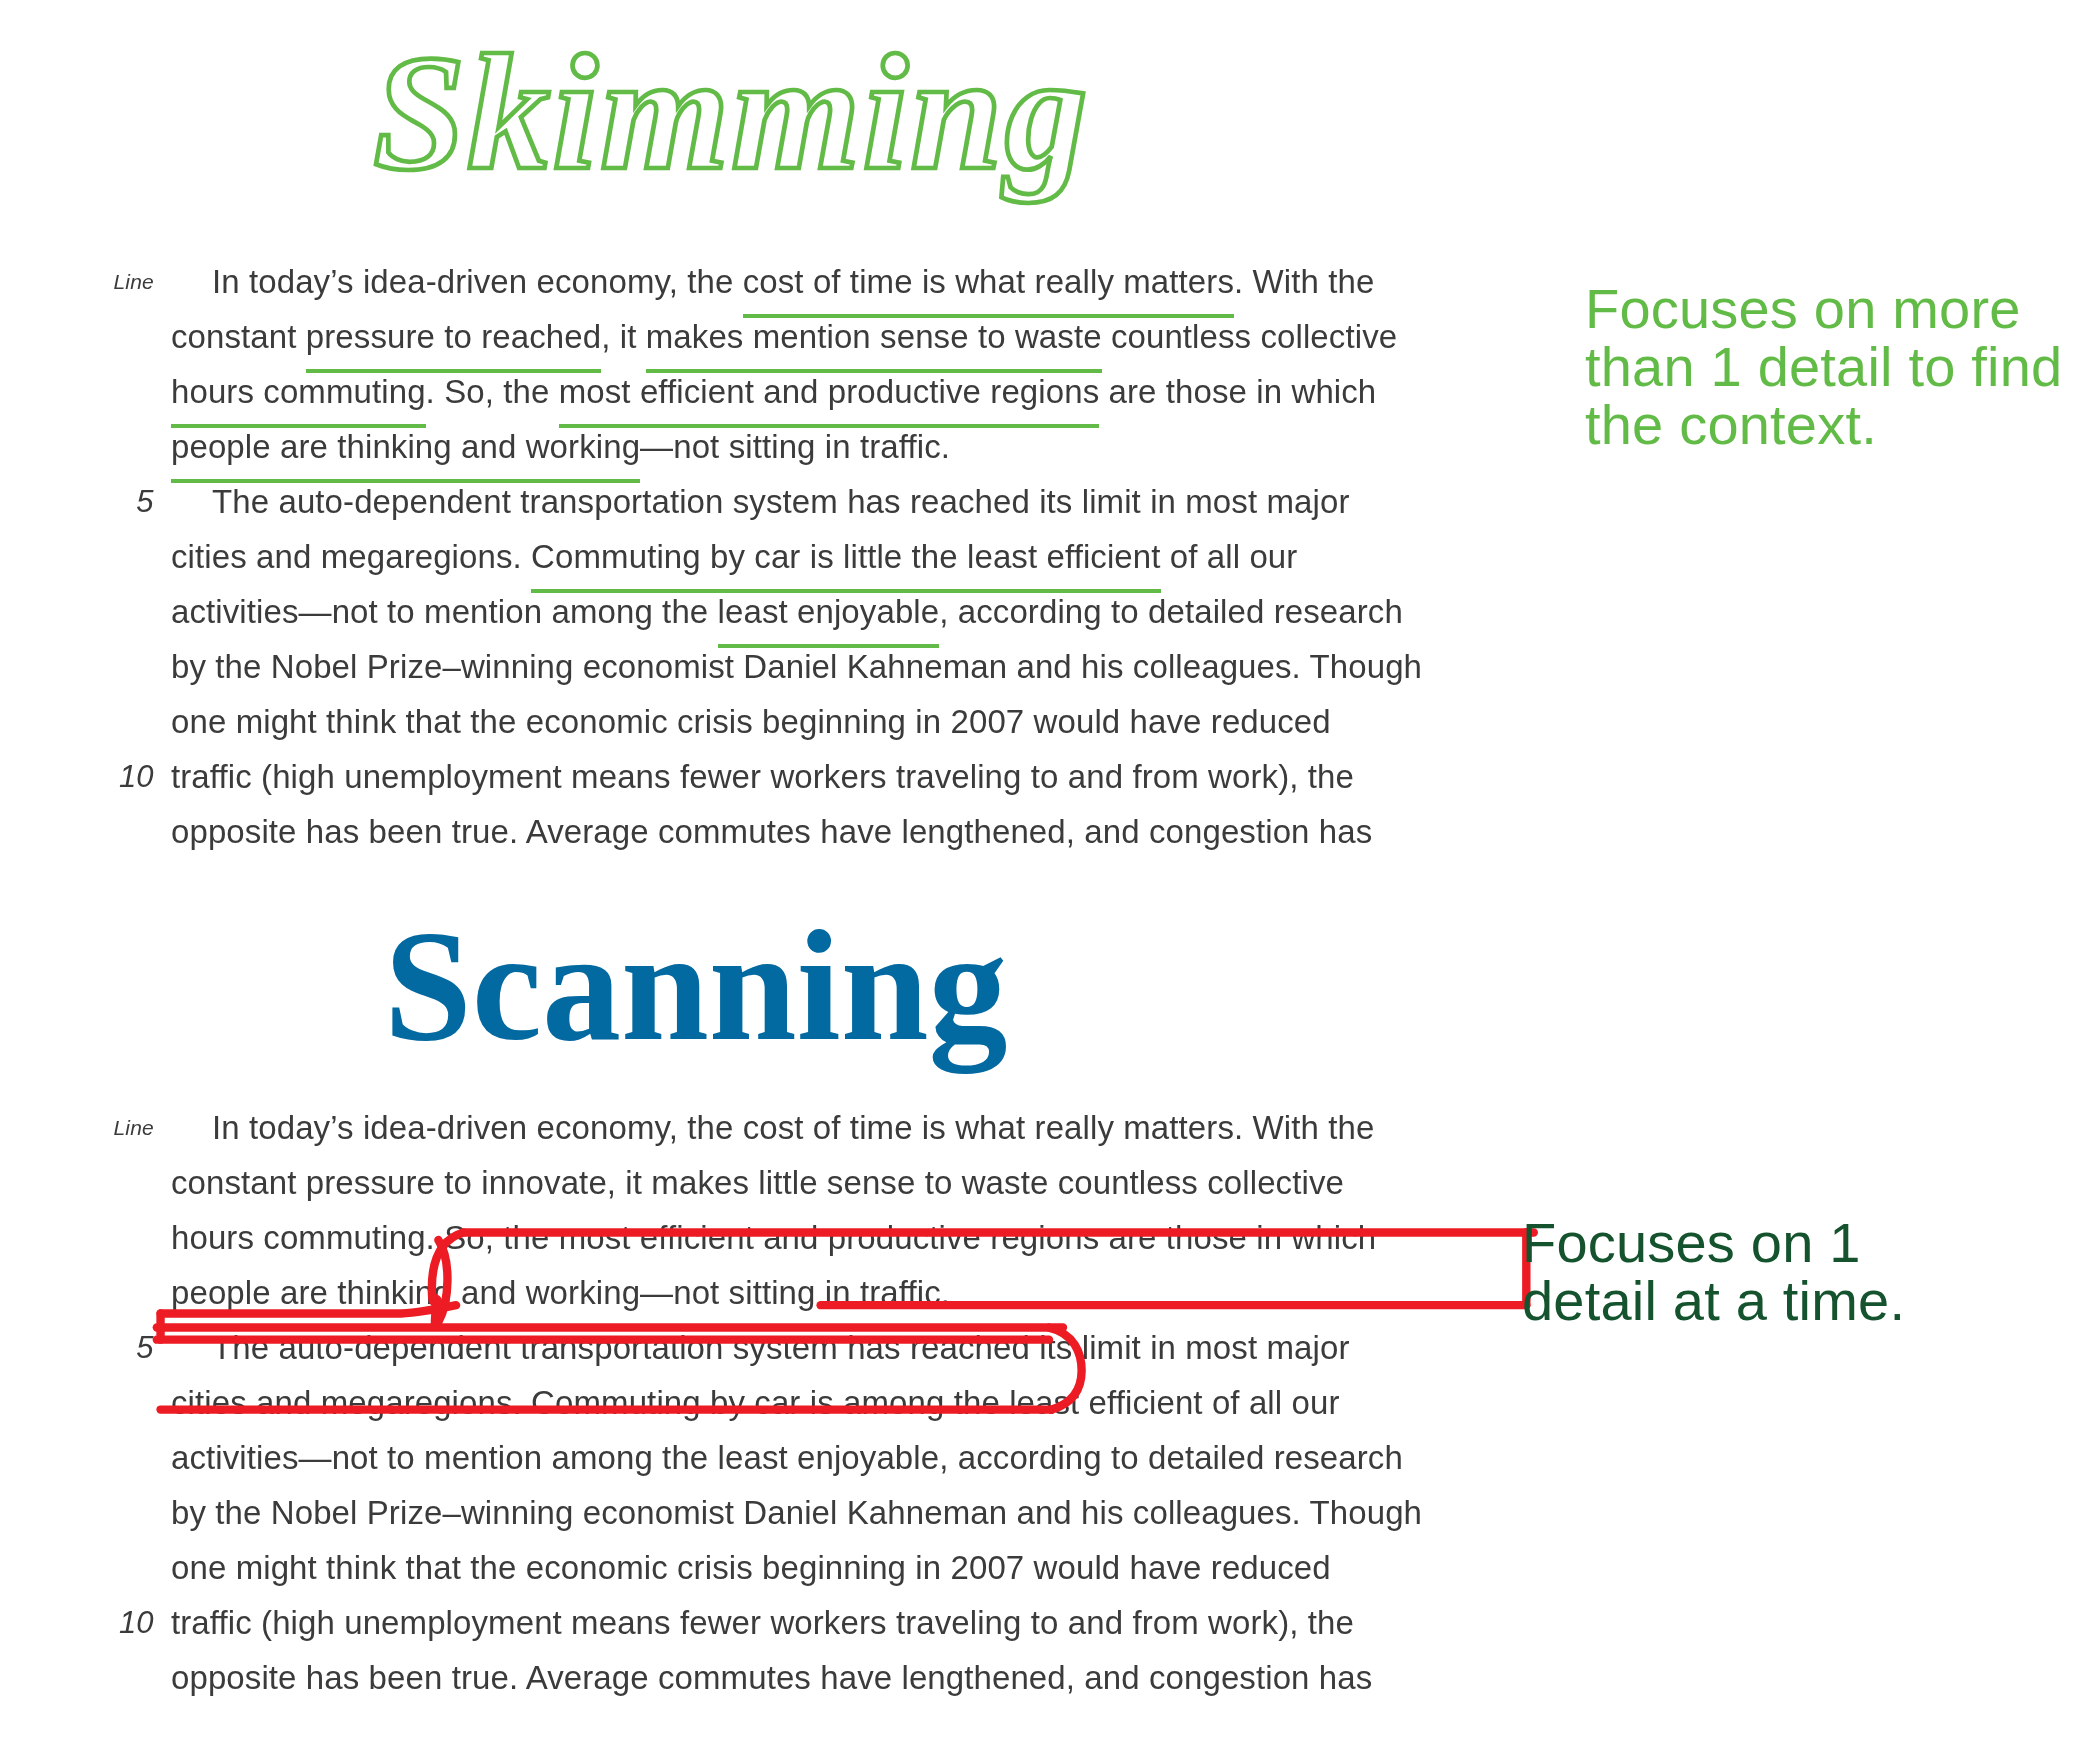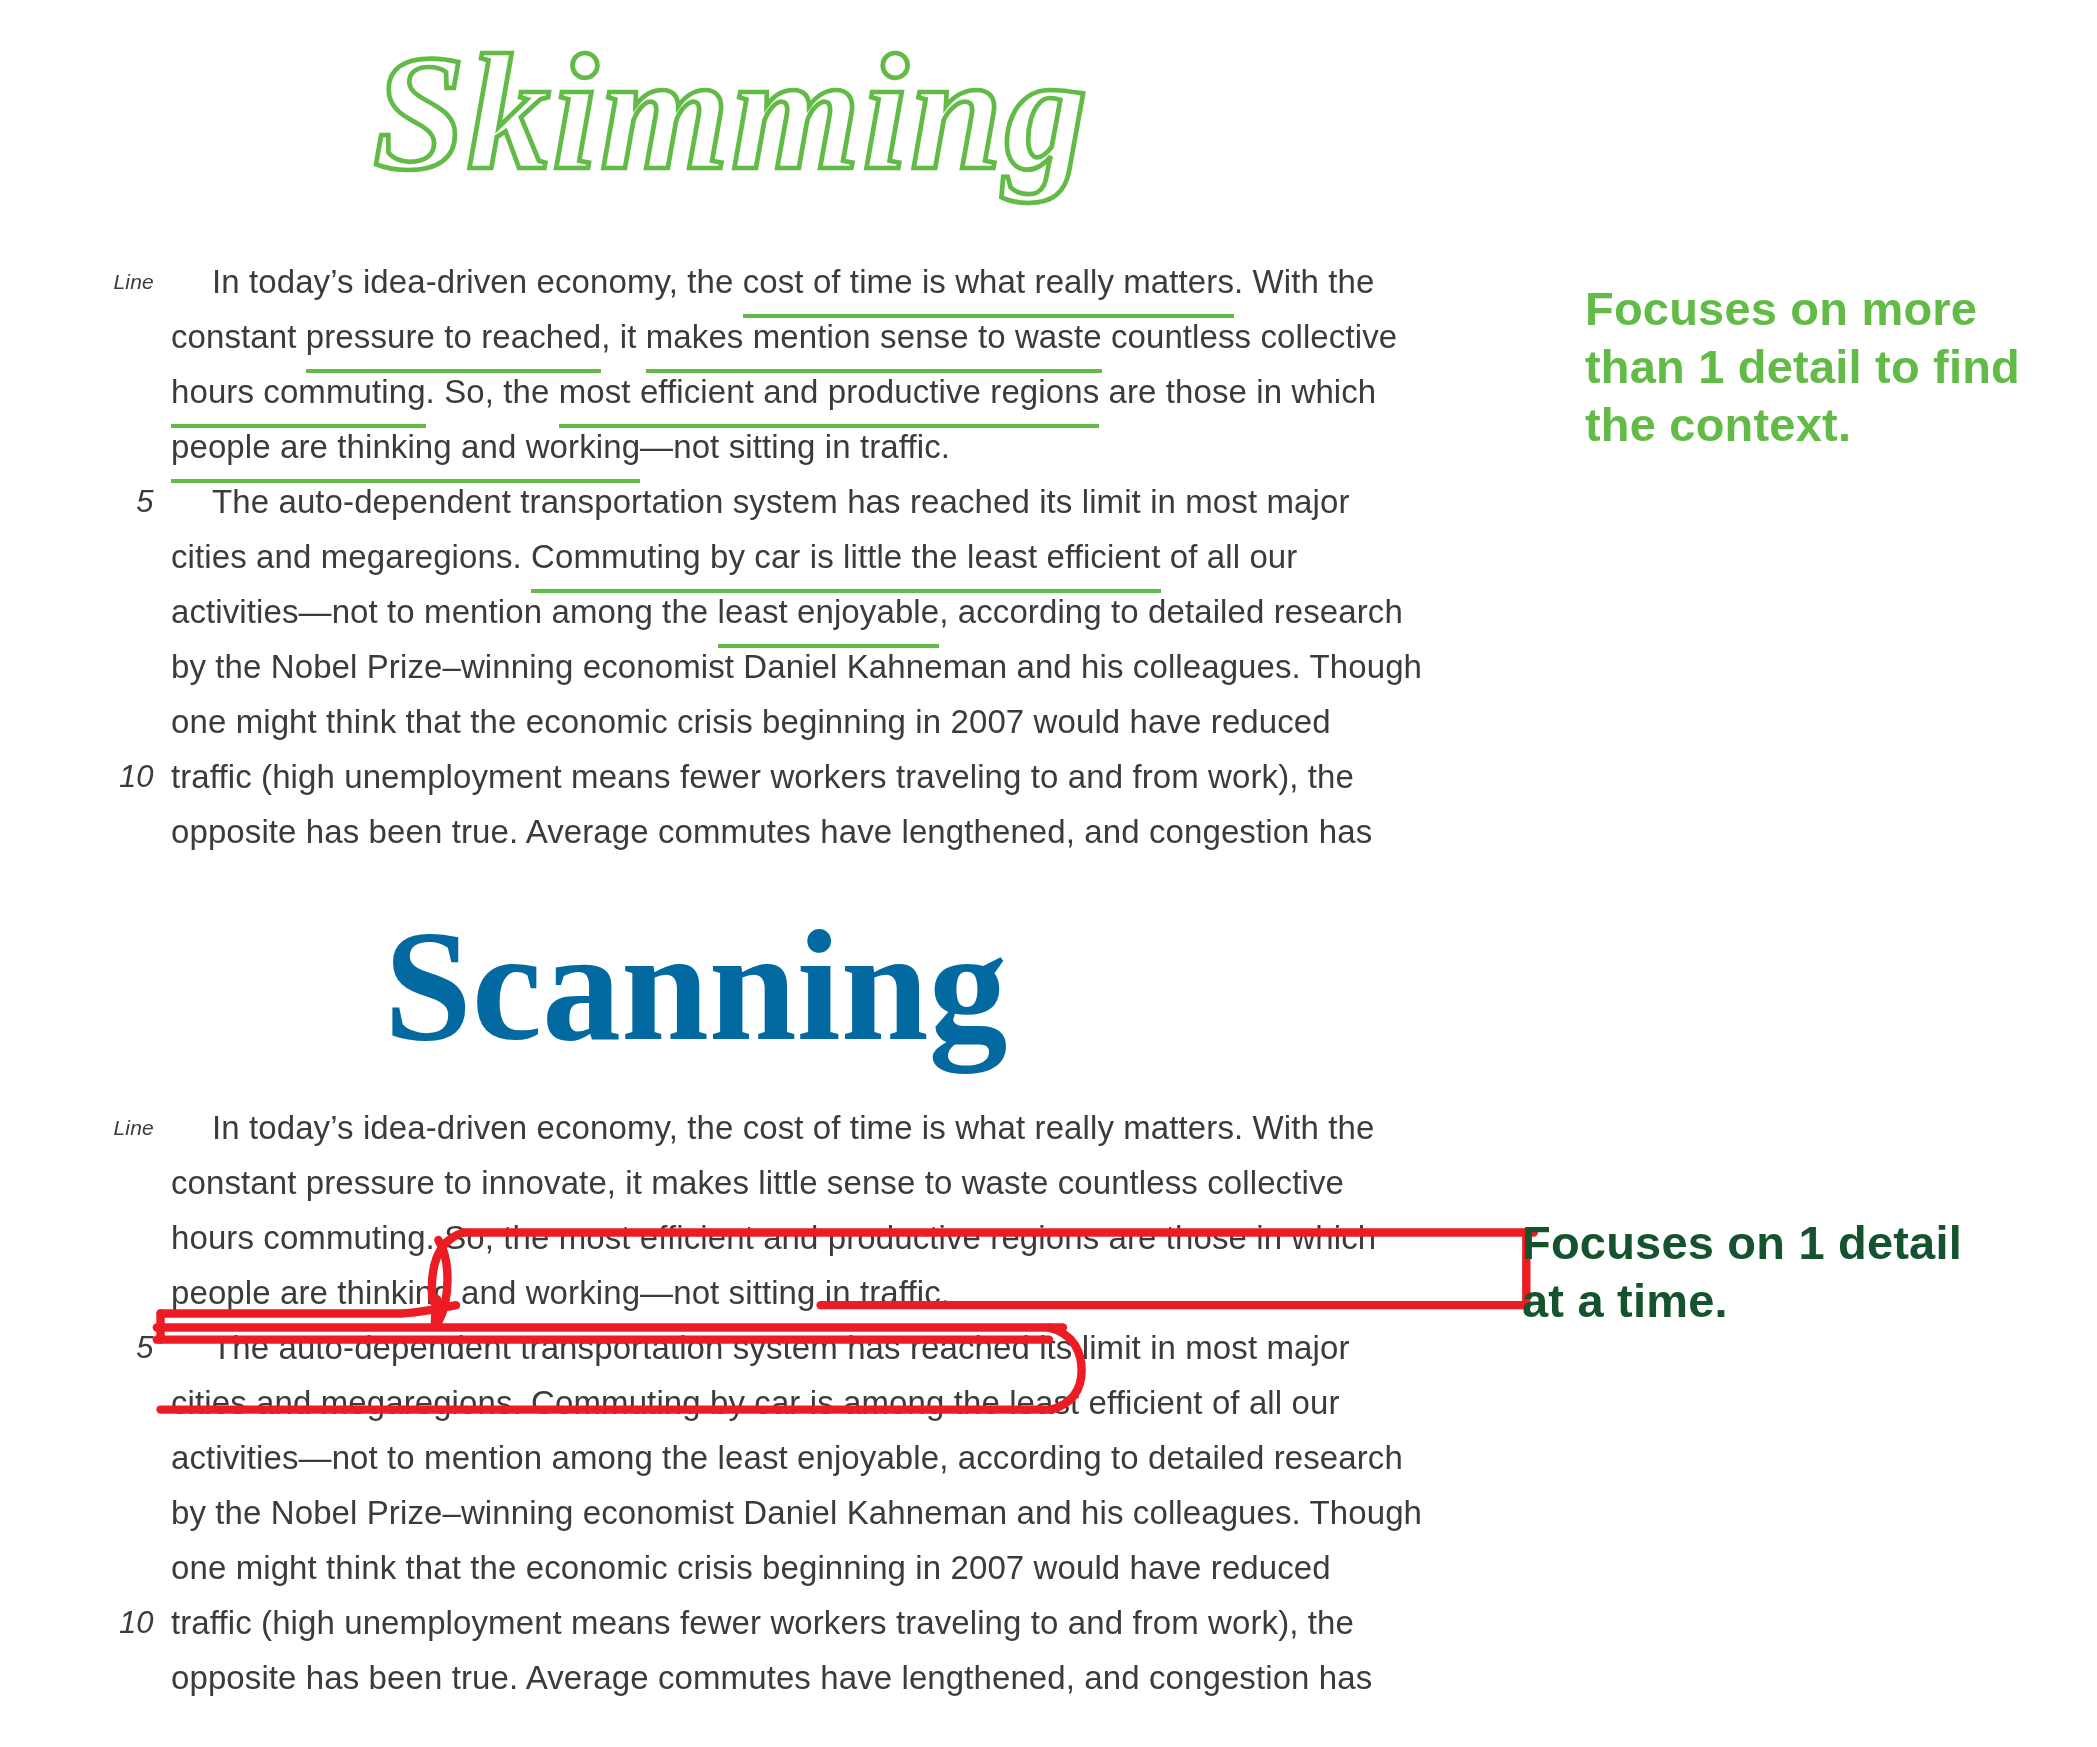--- a/index.html
+++ b/index.html
@@ -62,23 +62,23 @@
 
   
   .ul-g{
     border-bottom:4.7px solid #63bb47;
     padding-bottom:14px;
   }
 
   
   .note{
     position:absolute;
-    font-size:47px;
+    font-size:56px;
     line-height:58px;
-    font-weight:700;
+    font-weight:400;
     letter-spacing:0.2px;
   }
   #note-skim{ left:1585px; top:280px; color:#63bb47; width:485px; }
   #note-scan{ left:1522px; top:1214px; color:#14532d; width:485px; }
 
   
   #red-annotation{
     position:absolute;
     left:0; top:0;
     width:2098px; height:1748px;

